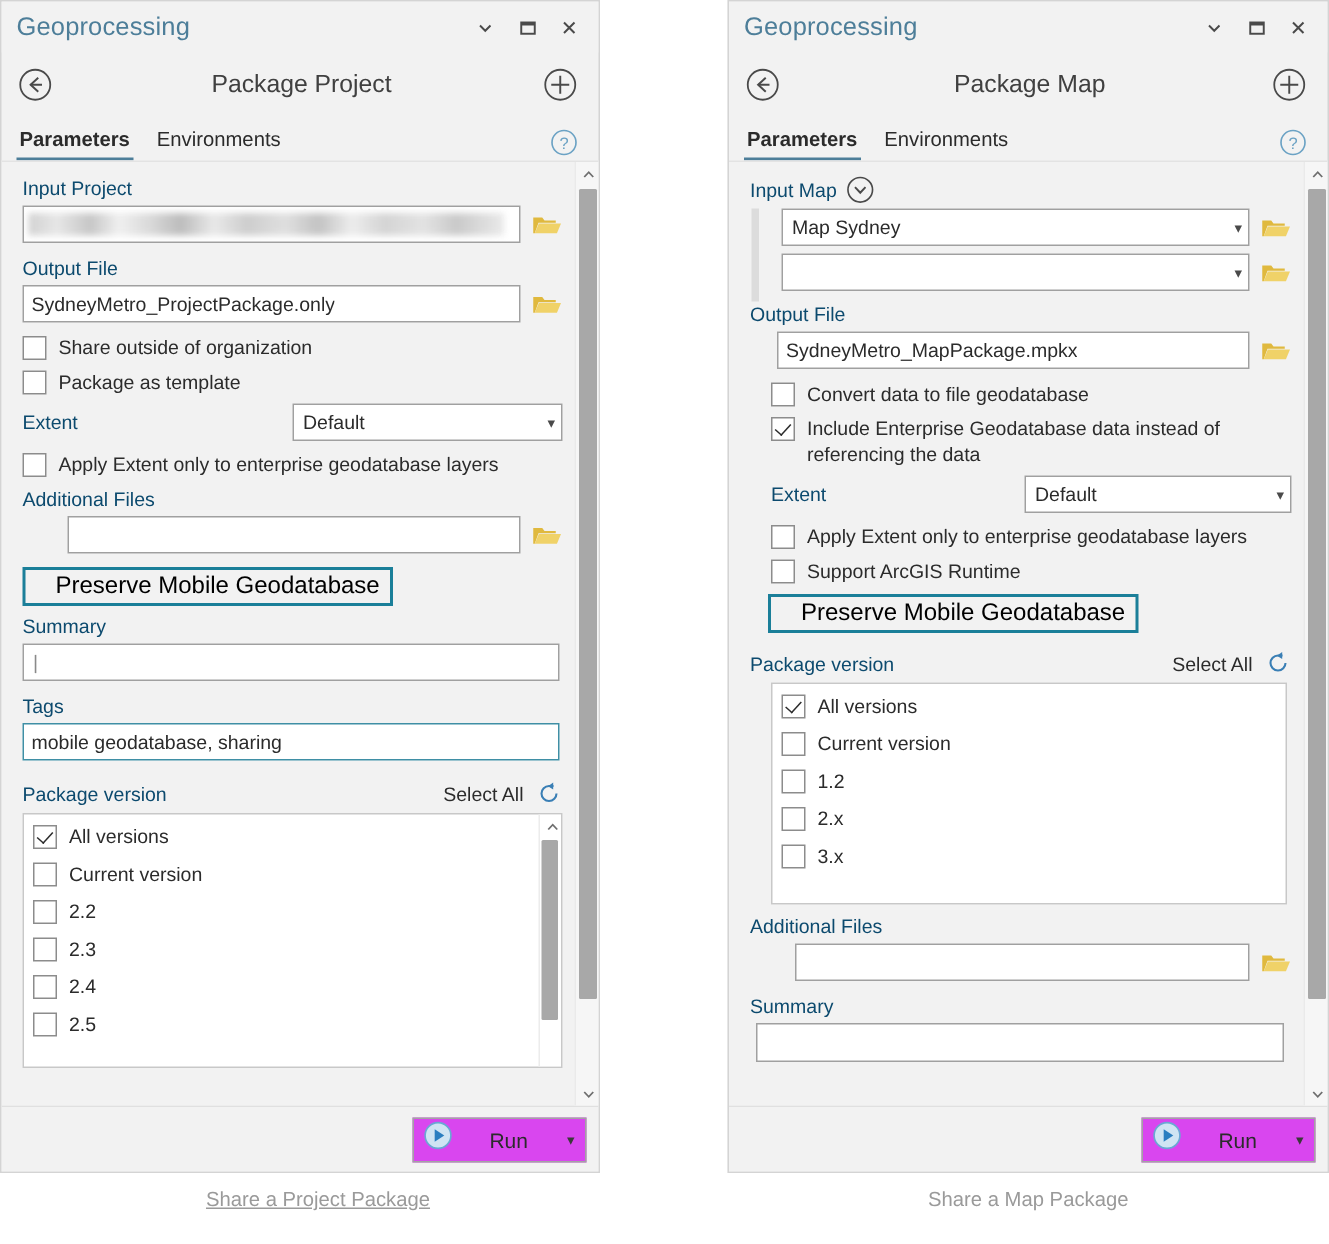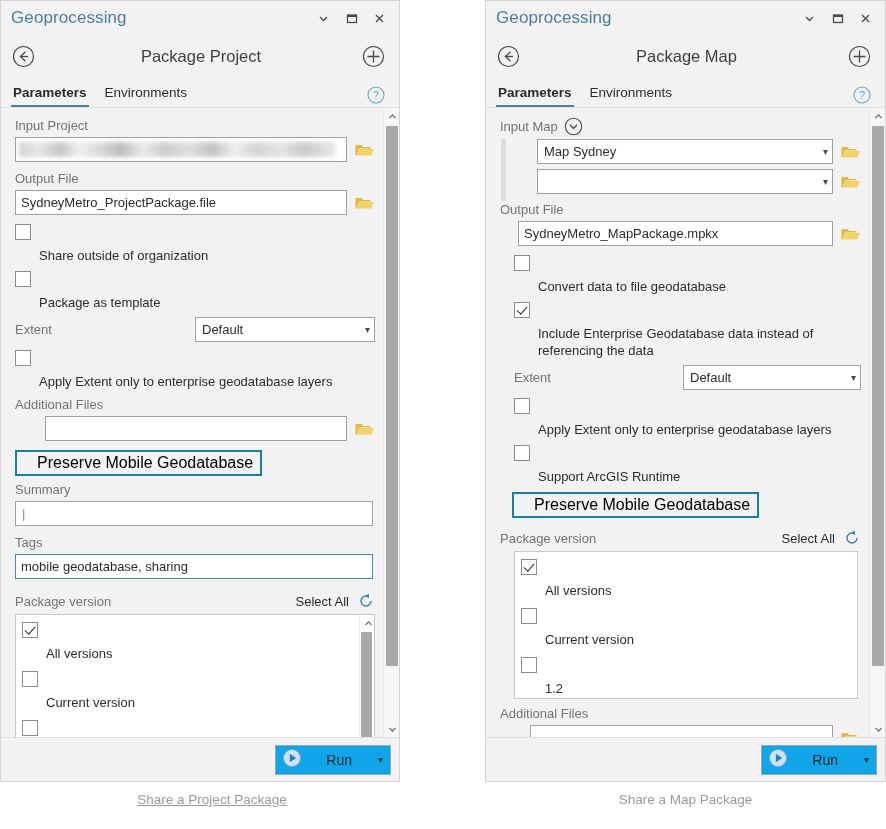--- a/index.html
+++ b/index.html
@@ -124,21 +124,21 @@
   .vs-arrow.up { top: 0; }
   .vs-arrow.down { bottom: 0; }
   .vs-thumb {
     position: absolute; left: 2px; width: 12px;
     background: #a8a8a8; border-radius: 1px; cursor: default;
   }
 
   
   .lbl {
     font-size: 13px;
-    color: #737373;
+    color: #0c4a6e;
     margin: 0 0 3px 0;
     line-height: 17px;
   }
   .row-inline {
     display: flex; align-items: center; gap: 7px;
     margin-bottom: 8px;
   }
   .txtbox {
     height: 25px;
     background: #ffffff;
@@ -205,21 +205,20 @@
     position: absolute;
     left: 4px; top: 1px;
     width: 5px; height: 9px;
     border: solid #2b2b2b;
     border-width: 0 1.8px 1.8px 0;
     transform: rotate(42deg);
   }
   .cbrow .cbl {
     font-size: 13px; color: #2b2b2b; line-height: 17px;
     cursor: default;
-    margin-top: 24px;
   }
 
   
   .hilite {
     border: 2.5px solid #1b7f99;
     padding: 2px 7px 2px 12px;
     display: inline-flex;
     align-items: center;
     gap: 8px;
     margin: 1px 0 5px 0;
@@ -274,21 +273,21 @@
     height: 44px;
     flex: none;
     background: #f2f2f2;
     border-top: 1px solid #e0e0e0;
     display: flex; align-items: center; justify-content: flex-end;
     padding: 0 8px 0 0;
   }
   .runbtn {
     height: 30px;
     min-width: 98px;
-    background: #0ea5e9;
+    background: #d946ef;
     border: 1px solid #a3a3a3;
     display: flex; align-items: center;
     padding: 0 7px 0 6px;
     gap: 24px;
     cursor: default;
   }
   .runbtn .rlabel { font-size: 14px; color: #2b2b2b; flex: 1; text-align: center; }
   .runbtn .rchev { font-size: 10px; color: #3a3a3a; padding-left: 2px; }
 
   .caption {
@@ -372,21 +371,21 @@
             <svg width="21" height="18" viewBox="0 0 21 18">
                 <path d="M1.5 14.5 L1.5 4 L7.5 4 L9 6 L16.5 6 L16.5 7.5 L5 7.5 L2.5 14.5 Z" fill="#e0b93e"></path>
                 <path d="M2.5 14.5 L5.2 8 L20 8 L17.3 14.5 Z" fill="#f0d268"></path>
               </svg>
           </div>
         </div>
 
         <div class="lbl">Output File</div>
         <div class="row-inline">
           <div class="txtbox">
-            <span class="val">SydneyMetro_ProjectPackage.file</span>
+            <span class="val">SydneyMetro_ProjectPackage.only</span>
           </div>
           <div class="folder-btn">
             <svg width="21" height="18" viewBox="0 0 21 18">
                 <path d="M1.5 14.5 L1.5 4 L7.5 4 L9 6 L16.5 6 L16.5 7.5 L5 7.5 L2.5 14.5 Z" fill="#e0b93e"></path>
                 <path d="M2.5 14.5 L5.2 8 L20 8 L17.3 14.5 Z" fill="#f0d268"></path>
               </svg>
           </div>
         </div>
 
         <div class="cbrow">
@@ -586,21 +585,21 @@
                 <circle cx="9.5" cy="9.5" r="8.2" fill="none" stroke="#4a4a4a" stroke-width="1.1"></circle>
                 <path d="M6 7.8 L9.5 11.5 L13 7.8" fill="none" stroke="#4a4a4a" stroke-width="1.3"></path>
               </svg>
           </div>
         </div>
 
         <div style="display:flex;">
           <div class="accent-col">
             <div class="accent-bar"></div>
           </div>
-          <div style="flex:1;min-width:0;padding-left:30px;">
+          <div style="flex:1;min-width:0;padding-left:14px;">
             <div class="row-inline" style="margin-bottom:5px;">
               <div class="combo">
                 <span class="cval">Map Sydney</span>
                 <span class="carr">▾</span>
               </div>
               <div class="folder-btn">
                 <svg width="21" height="18" viewBox="0 0 21 18">
                     <path d="M1.5 14.5 L1.5 4 L7.5 4 L9 6 L16.5 6 L16.5 7.5 L5 7.5 L2.5 14.5 Z" fill="#e0b93e"></path>
                     <path d="M2.5 14.5 L5.2 8 L20 8 L17.3 14.5 Z" fill="#f0d268"></path>
                   </svg>

